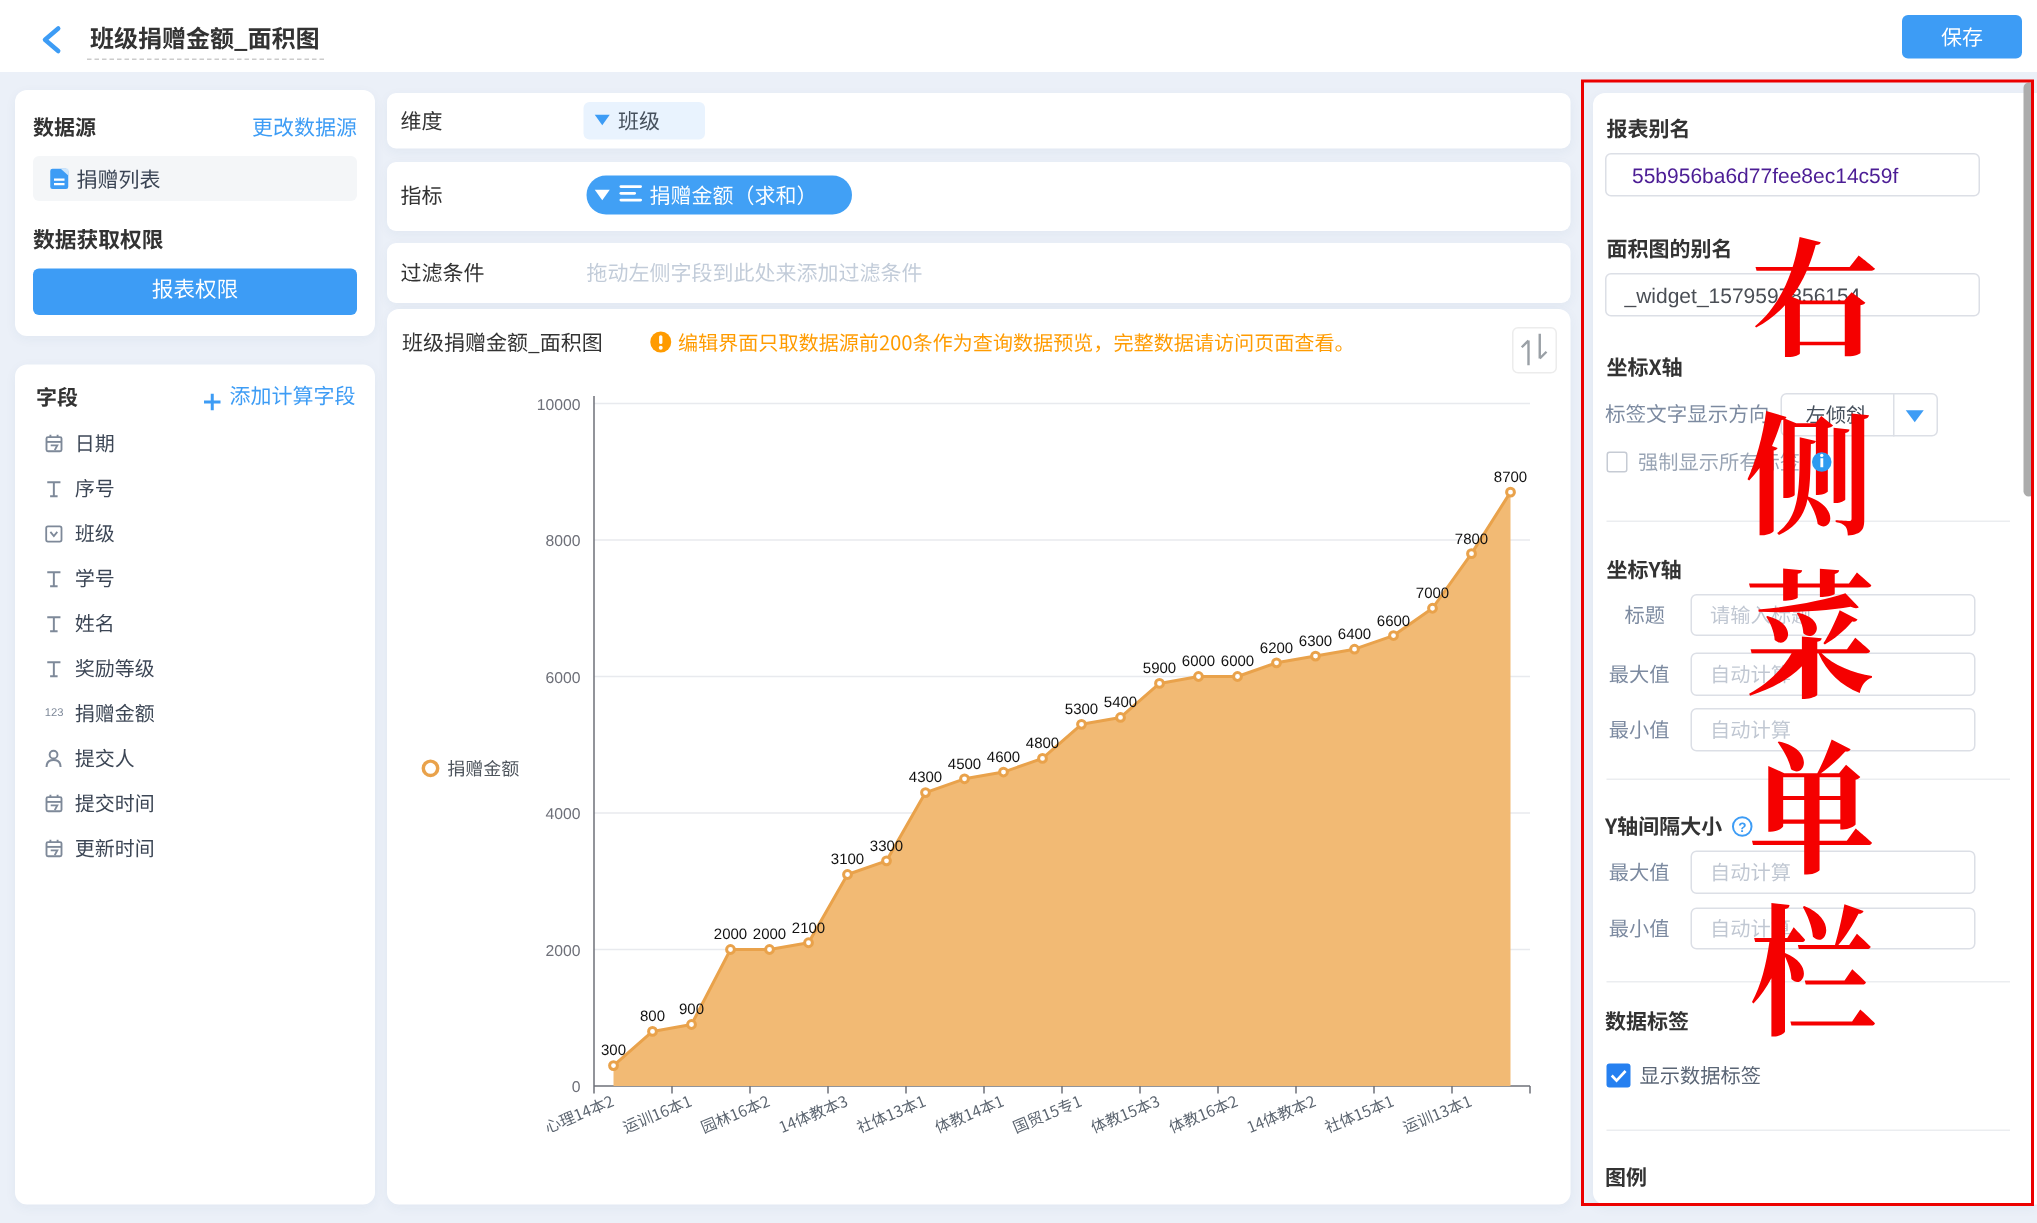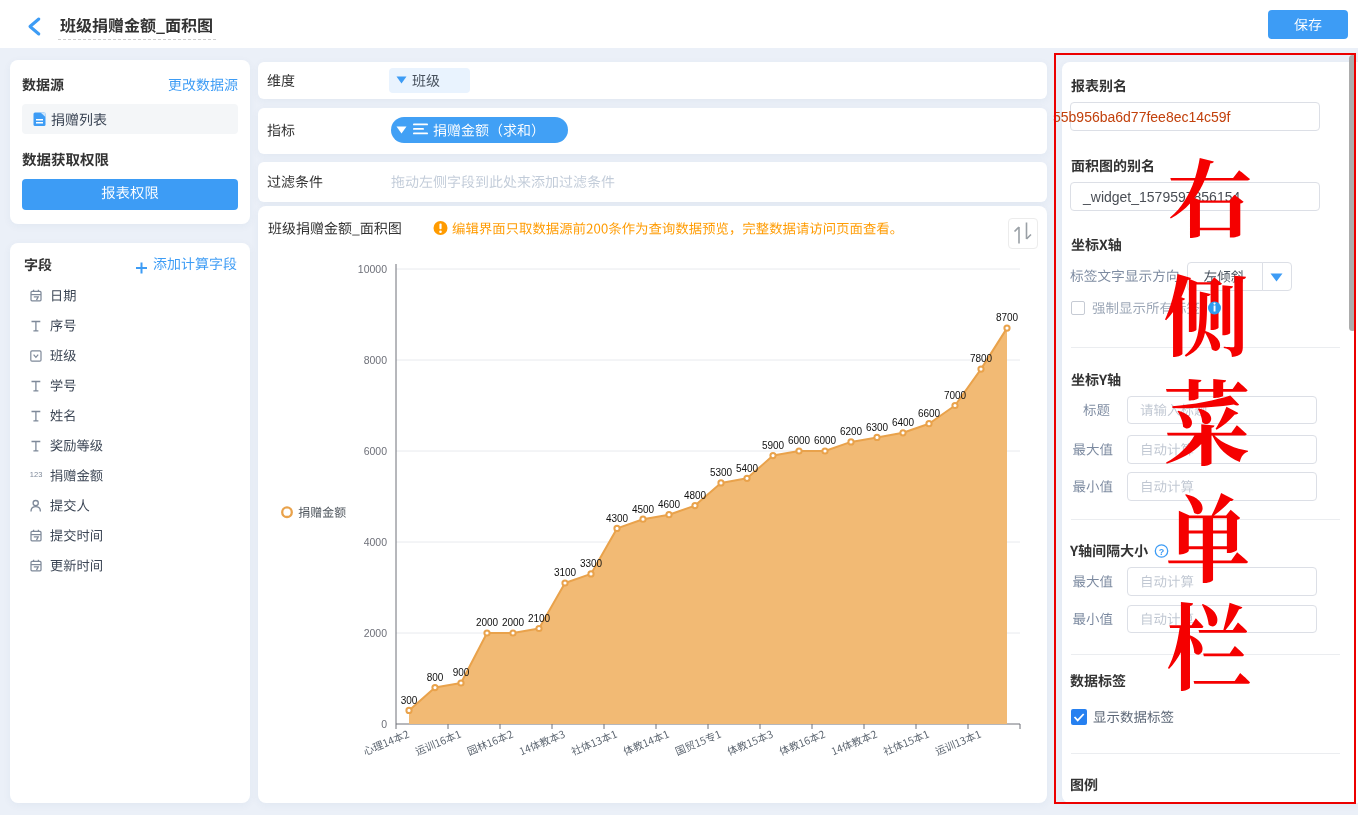--- a/index.html
+++ b/index.html
@@ -23,21 +23,21 @@
 <div class="inp" style="left:1127px;top:396px;width:190px;height:28px"></div>
 <div class="inp" style="left:1127px;top:435px;width:190px;height:29px"></div>
 <div class="inp" style="left:1127px;top:472px;width:190px;height:29px"></div>
 <div class="inp" style="left:1127px;top:567px;width:190px;height:29px"></div>
 <div class="inp" style="left:1127px;top:605px;width:190px;height:28px"></div>
 <div class="abs" style="left:1071px;top:347px;width:269px;border-bottom:1px solid #ebedf0"></div>
 <div class="abs" style="left:1071px;top:519px;width:269px;border-bottom:1px solid #ebedf0"></div>
 <div class="abs" style="left:1071px;top:654px;width:269px;border-bottom:1px solid #ebedf0"></div>
 <div class="abs" style="left:1071px;top:753px;width:269px;border-bottom:1px solid #ebedf0"></div>
 <div class="abs" style="left:1071px;top:709px;width:16px;height:16px;background:#2680f0;border-radius:2px"></div>
-<div class="abs" style="left:1053px;top:109px;font-size:14px;color:#c2410c">55b956ba6d77fee8ec14c59f</div>
+<div class="abs" style="left:1088px;top:109px;font-size:14px;color:#4c1d95">55b956ba6d77fee8ec14c59f</div>
 <div class="abs" style="left:1083px;top:189px;font-size:14px;color:#4a4e55">_widget_1579597856154</div>
 <div class="abs" style="left:1349px;top:55px;width:7px;height:276px;background:#acacac;border-radius:3.5px"></div>
 <div class="abs" style="left:1054px;top:53px;width:302px;height:751px;border:2px solid #ec0000"></div>
 <svg class="abs" style="left:0;top:0" width="1358" height="815" viewBox="0 0 1358 815">
     <line x1="396" y1="633.0" x2="1020" y2="633.0" stroke="#e8eaee" stroke-width="1"></line>
     <line x1="396" y1="542.0" x2="1020" y2="542.0" stroke="#e8eaee" stroke-width="1"></line>
     <line x1="396" y1="451.0" x2="1020" y2="451.0" stroke="#e8eaee" stroke-width="1"></line>
     <line x1="396" y1="360.0" x2="1020" y2="360.0" stroke="#e8eaee" stroke-width="1"></line>
     <line x1="396" y1="269.0" x2="1020" y2="269.0" stroke="#e8eaee" stroke-width="1"></line>
     <line x1="396" y1="264" x2="396" y2="724" stroke="#6e7079" stroke-width="1"></line>

